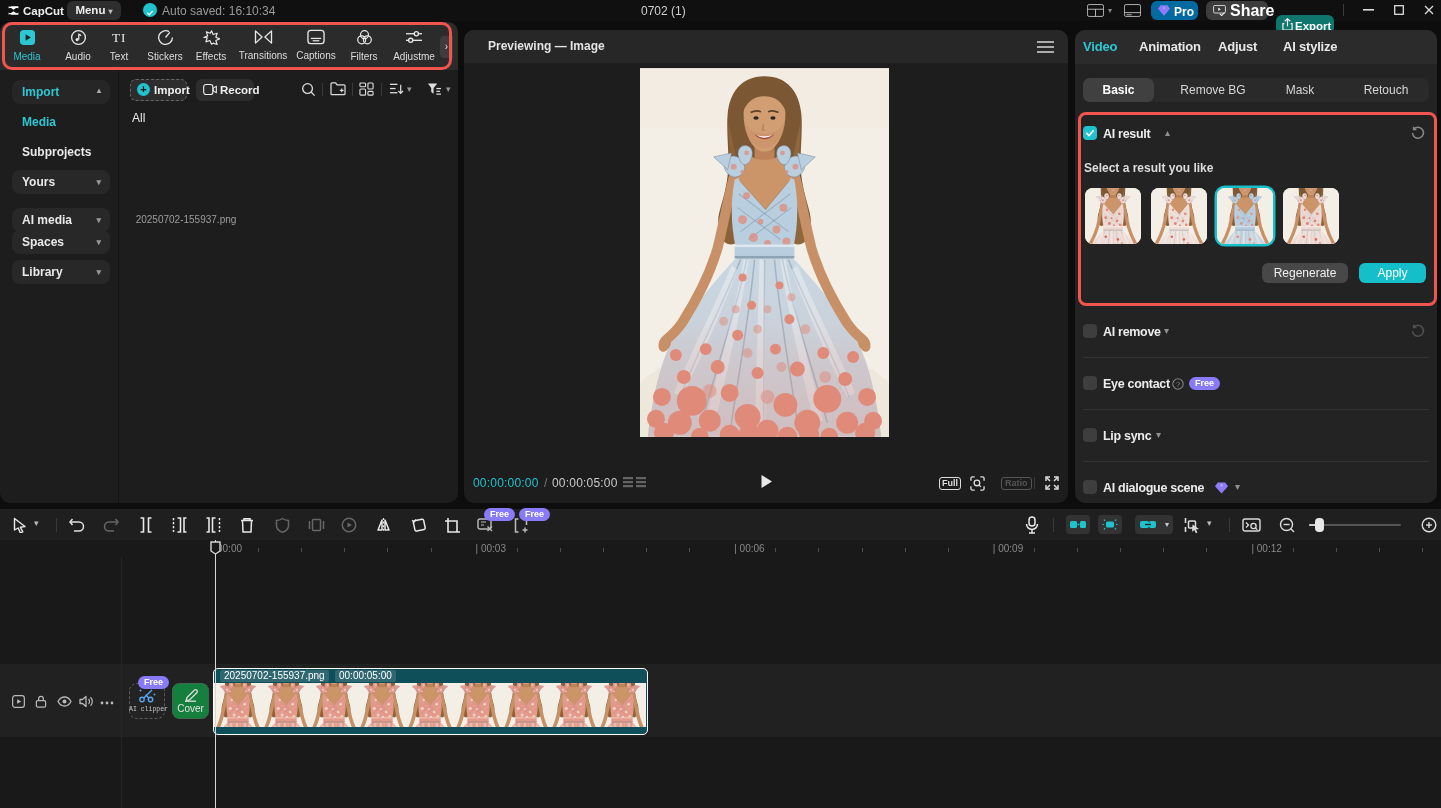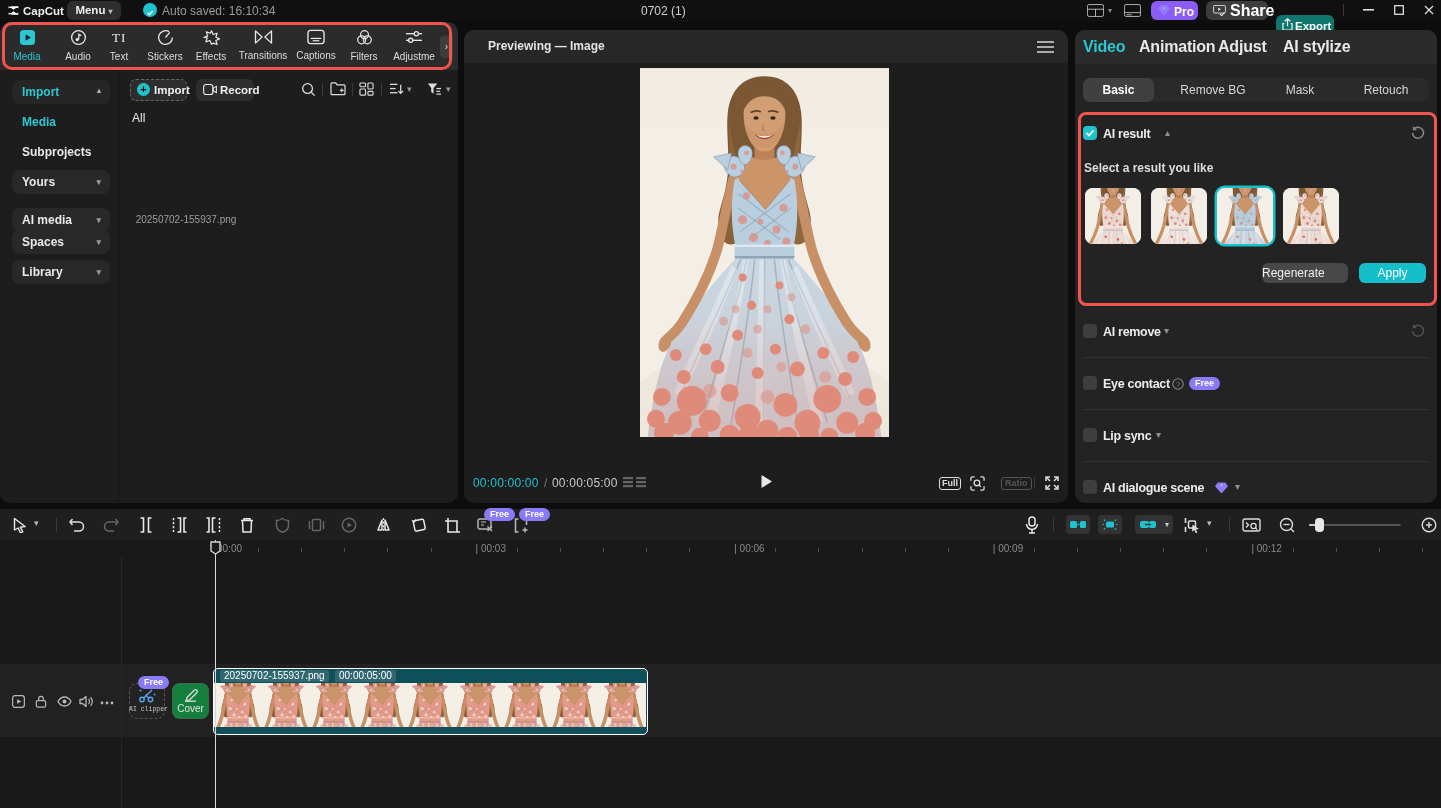--- a/index.html
+++ b/index.html
@@ -23,21 +23,21 @@
 .side-caret { position:absolute; right:9px; top:0; color:#999; font-size:9px; }
 .side-item { position:absolute; left:22px; font-size:12px; font-weight:bold; color:#e9e9e9; }
 
 .mediabtn { position:absolute; top:79px; height:22px; background:#2d2d2d; border-radius:6px; color:#f0f0f0; font-size:12px; font-weight:bold; line-height:22px; }
 
 #preview { position:absolute; left:464px; top:30px; width:604px; height:473px; background:#1d1d1d; border-radius:10px; }
 #pvhead { position:absolute; left:0; top:0; width:604px; height:33px; background:#272727; border-radius:10px 10px 0 0; color:#e3e3e3; font-size:12px; font-weight:bold; line-height:33px; padding-left:24px; }
 
 #rightpanel { position:absolute; left:1075px; top:30px; width:362px; height:473px; background:#232323; border-radius:10px; }
 #rphead { position:absolute; left:0; top:0; width:362px; height:34px; background:#2b2b2b; border-radius:10px 10px 0 0; }
-.rtab { position:absolute; top:0; height:34px; line-height:34px; font-size:16px; font-weight:bold; color:#e8e8e8; letter-spacing:-.2px;text-align:center; }
+.rtab { position:absolute; top:0; height:34px; line-height:34px; font-size:13px; font-weight:bold; color:#e8e8e8; letter-spacing:-.2px;text-align:center; }
 .rtab.active { color:#2cc7d2; }
 #subtabs { position:absolute; left:8px; top:48px; width:346px; height:24px; background:#2a2a2a; border-radius:7px; }
 .stab { position:absolute; top:0; height:24px; line-height:24px; font-size:12px; color:#d6d6d6; text-align:center; }
 .stab.active { background:#404040; border-radius:7px; color:#fff; font-weight:bold; }
 #redbox2 { position:absolute; left:1078px; top:112px; width:359px; height:194px; border:3px solid #f2544e; border-radius:8px; z-index:50; pointer-events:none; }
 .chk { position:absolute; width:14px; height:14px; border-radius:4px; }
 .chk.on { background:#1ec3ce; }
 .chk.off { background:#3e3e3e; }
 .rowlbl { position:absolute; font-size:12.5px; font-weight:bold; color:#ececec; letter-spacing:-.3px; }
 .divline { position:absolute; left:1083px; width:346px; height:1px; background:#333; }
@@ -73,21 +73,21 @@
         <rect x="0.5" y="0.5" width="19" height="14" rx="2" fill="none" stroke="#ccc"></rect>
         <line x1="0.5" y1="6" x2="19.5" y2="6" stroke="#ccc"></line>
         <line x1="10" y1="6" x2="10" y2="14.5" stroke="#ccc"></line>
       </svg>
     <span class="abs" style="left:1108px;top:6px;color:#888;font-size:8px">▾</span>
     <svg class="abs" style="left:1124px;top:4px" width="17" height="13" viewBox="0 0 20 15">
         <rect x="0.5" y="0.5" width="19" height="14" rx="2" fill="none" stroke="#ccc"></rect>
         <line x1="0.5" y1="10" x2="19.5" y2="10" stroke="#ccc"></line>
         <line x1="3" y1="12.5" x2="9" y2="12.5" stroke="#ccc"></line>
       </svg>
-    <div class="abs" style="left:1151px;top:1px;width:47px;height:19px;background:#8b5cf6;border-radius:6px;line-height:19px">
+    <div class="abs" style="left:1151px;top:1px;width:47px;height:19px;background:#0369a1;border-radius:6px;line-height:19px">
       <svg class="abs" style="left:7px;top:4px" width="12" height="11" viewBox="0 0 14 12">
           <path fill="#8d7bf8" d="M3 0h8l3 4-7 8-7-8 3-4z"></path>
           <path fill="#b3a6fa" d="M7 1.2 8.6 3 7 4.8 5.4 3 7 1.2z"></path>
         </svg>
       <span style="margin-left:23px;font-size:12px;font-weight:bold;color:#fff">Pro</span>
     </div>
     <div class="abs" style="left:1206px;top:1px;width:62px;height:19px;background:#3d3d3d;border-radius:6px;line-height:19px">
       <svg class="abs" style="left:7px;top:4px" width="13" height="11" viewBox="0 0 15 13">
           <rect x="0.5" y="0.5" width="14" height="9" rx="1.5" fill="none" stroke="#eee"></rect>
           <path d="M6 3l3 2-3 2z" fill="#eee"></path>
@@ -305,21 +305,21 @@
         </svg></div>
     <div class="abs" style="left:76px;top:158px;width:56px;height:56px;border-radius:8px;overflow:hidden;background:#f3eee6"><svg width="56" height="56" viewBox="40 62 170 170">
           <use href="#lady" style="--dress:#f0e0da;--skirt:#f2e3dd;--floral:#db6f60"></use>
         </svg></div>
     <div class="abs" style="left:142px;top:158px;width:56px;height:56px;border-radius:8px;overflow:hidden;background:#f3eee6;box-shadow:0 0 0 2.5px #17c0cb"><svg width="56" height="56" viewBox="40 62 170 170">
           <use href="#lady" style="--dress:#b9cfdf;--skirt:#c8d7e2;--floral:#e08a7a"></use>
         </svg></div>
     <div class="abs" style="left:208px;top:158px;width:56px;height:56px;border-radius:8px;overflow:hidden;background:#f3eee6"><svg width="56" height="56" viewBox="40 62 170 170">
           <use href="#lady" style="--dress:#eed9d2;--skirt:#f0ddd6;--floral:#d96b5c"></use>
         </svg></div>
-    <div class="abs" style="left:187px;top:233px;width:86px;height:20px;background:#484848;border-radius:6px;color:#f0f0f0;font-size:12px;line-height:20px">Regenerate</div>
+    <div class="abs" style="left:187px;top:233px;width:86px;height:20px;background:#484848;border-radius:6px;color:#f0f0f0;font-size:12px;text-align:center;line-height:20px">Regenerate</div>
     <div class="abs" style="left:284px;top:233px;width:67px;height:20px;background:#15bfca;border-radius:6px;color:#fff;font-size:12px;text-align:center;line-height:20px">Apply</div>
     <div class="chk off" style="left:8px;top:294px"></div>
     <span class="rowlbl" style="left:28px;top:295px">AI remove</span>
     <span class="abs" style="left:89px;top:295px;color:#909090;font-size:10px">▾</span>
     <svg class="abs" style="left:336px;top:294px" width="14" height="14" viewBox="0 0 14 14" opacity=".45">
         <path d="M2.6 3.4A5.5 5.5 0 1 1 1.5 7" fill="none" stroke="#888" stroke-width="1.5"></path>
         <path d="M2.6.8v2.8h2.8" fill="none" stroke="#888" stroke-width="1.5"></path>
       </svg>
     <div class="divline" style="left:8px;top:327px;width:346px"></div>
     <div class="chk off" style="left:8px;top:346px"></div>

